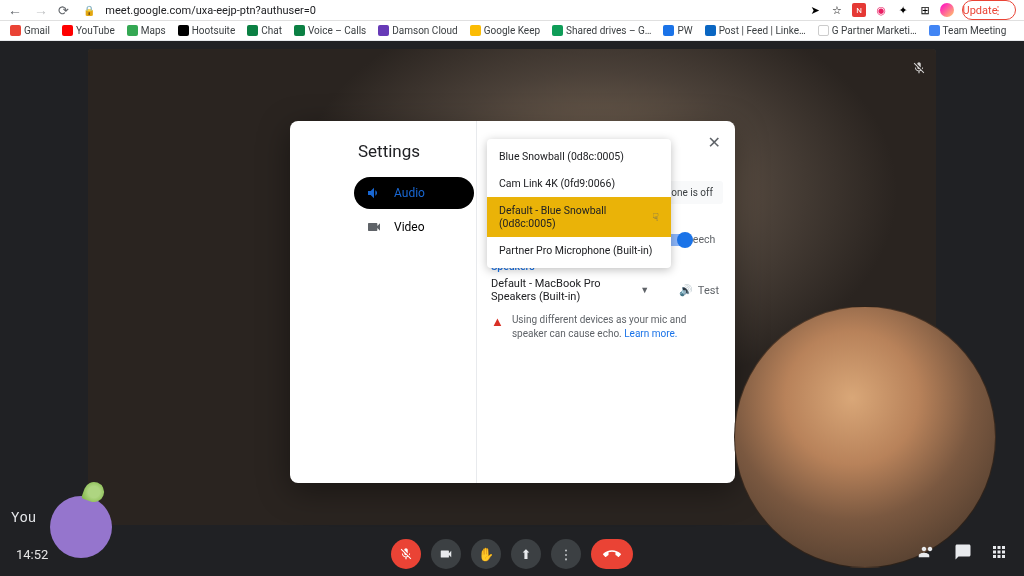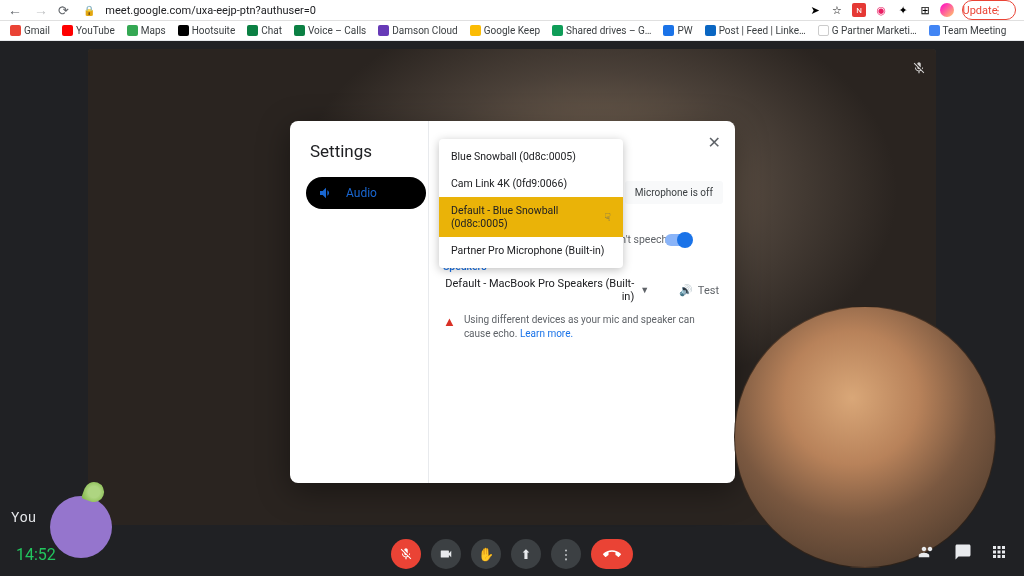--- a/index.html
+++ b/index.html
@@ -23,21 +23,21 @@
 .bm-ico { width: 11px; height: 11px; border-radius: 2px; display: inline-block; }
 .bm-sep { flex: 1; }
 
 
 .meet { position: absolute; top: 41px; left: 0; right: 0; bottom: 0; background: #202124; }
 .video-main { position: absolute; top: 8px; left: 88px; width: 848px; height: 476px; background: #3a3530; border-radius: 4px; overflow: hidden; }
 .video-main::before { content: ""; position: absolute; inset: 0; background: radial-gradient(ellipse 300px 200px at 60% 30%, #8a7560 0%, #4a4038 60%, #2a2420 100%); }
 .mic-off-ind { position: absolute; top: 12px; right: 10px; color: #fff; opacity: 0.8; font-size: 14px; }
 
 
-.modal { position: absolute; top: 80px; left: 290px; width: 445px; height: 362px; background: #fff; border-radius: 8px; box-shadow: 0 8px 32px rgba(0,0,0,0.4); display: flex; }
+.modal { position: absolute; top: 80px; left: 290px; width: 445px; height: 362px; background: #fff; border-radius: 8px; box-shadow: 0 8px 32px rgba(0,0,0,0.4); display: flex; padding-left: 48px; }
 .modal-left { width: 138px; padding: 20px 0 0 16px; }
 .modal-title { font-size: 17px; font-weight: 400; color: #202124; margin-bottom: 16px; padding-left: 4px; }
 .nav-item { display: flex; align-items: center; gap: 12px; padding: 8px 12px; border-radius: 16px; font-size: 12px; cursor: pointer; margin-bottom: 2px; width: 120px; }
 .nav-item.active { background: #000000; color: #1967d2; }
 .nav-item .nav-ico { width: 16px; height: 16px; display: inline-flex; align-items: center; justify-content: center; }
 .modal-right { flex: 1; border-left: 1px solid #e8eaed; padding: 14px 16px 16px 14px; position: relative; }
 .close-x { position: absolute; top: 12px; right: 14px; font-size: 16px; color: #5f6368; cursor: pointer; }
 
 
 .dropdown-pop { position: absolute; top: 18px; left: 10px; width: 184px; background: #fff; border-radius: 4px; box-shadow: 0 2px 10px rgba(0,0,0,0.25); z-index: 5; padding: 4px 0; }
@@ -48,38 +48,38 @@
 .mic-off-chip { position: absolute; top: 60px; right: 12px; background: #f8f9fa; padding: 6px 10px; font-size: 10px; color: #3c4043; border-radius: 3px; }
 
 .section-block { margin-top: 98px; }
 .noise-text { font-size: 10.5px; color: #5f6368; margin-bottom: 6px; }
 .toggle-row { display: flex; justify-content: flex-end; margin-top: -18px; margin-bottom: 8px; padding-right: 28px; }
 .toggle { width: 26px; height: 12px; background: #8ab4f8; border-radius: 6px; position: relative; }
 .toggle::after { content: ""; position: absolute; right: -2px; top: -2px; width: 16px; height: 16px; background: #1a73e8; border-radius: 50%; }
 
 .label-sm { font-size: 10.5px; color: #1a73e8; font-weight: 500; margin-top: 14px; margin-bottom: 4px; }
 .selector-row { display: flex; align-items: center; justify-content: space-between; gap: 10px; }
-.selector { font-size: 11px; color: #202124; display: flex; align-items: center; gap: 6px; flex: 1; text-align: right; }
+.selector { font-size: 11px; color: #202124; display: flex; align-items: center; gap: 6px; flex: 1; }
 .selector .chev { color: #5f6368; font-size: 9px; margin-left: auto; margin-right: 20px; }
 .test-btn { display: flex; align-items: center; gap: 5px; font-size: 11px; color: #5f6368; }
 
 .warn-row { display: flex; gap: 8px; margin-top: 10px; font-size: 10px; color: #5f6368; line-height: 1.4; }
 .warn-ico { color: #d93025; font-size: 13px; }
 .learn { color: #1a73e8; cursor: pointer; }
 
 
 .self-view { position: absolute; right: 28px; bottom: 8px; width: 262px; height: 262px; border-radius: 50%; overflow: hidden; background: radial-gradient(circle at 45% 35%, #d9a778 0%, #b8825a 30%, #7a5840 55%, #3a2e24 100%); border: 1px solid rgba(0,0,0,0.5); }
 
 
 .berry { position: absolute; left: 50px; bottom: 18px; width: 62px; height: 62px; background: #9575cd; border-radius: 50%; }
 .berry::before { content: ""; position: absolute; top: -14px; right: 8px; width: 20px; height: 20px; background: radial-gradient(circle, #aed581 40%, #7cb342 100%); border-radius: 50% 50% 50% 10%; transform: rotate(20deg); }
 
 
 .bottom-bar { position: absolute; bottom: 0; left: 0; right: 0; height: 44px; display: flex; align-items: center; padding: 0 16px; }
-.time { color: #22c55e; font-size: 16px; }
+.time { color: #e5e5e5; font-size: 13px; }
 .you-label { position: absolute; left: 11px; bottom: 50px; color: #e8eaed; font-size: 14px; font-family: Liberation Mono, monospace; }
 .controls { position: absolute; left: 50%; transform: translateX(-50%); display: flex; gap: 10px; align-items: center; }
 .ctrl { width: 30px; height: 30px; border-radius: 50%; background: #3c4043; display: flex; align-items: center; justify-content: center; color: #e8eaed; font-size: 13px; cursor: pointer; }
 .ctrl.red { background: #ea4335; }
 .ctrl.end { background: #ea4335; width: 42px; border-radius: 16px; }
 .right-icons { margin-left: auto; display: flex; gap: 18px; color: #e8eaed; font-size: 15px; }
 </style>
 </head>
 <body>
 
@@ -176,20 +176,28 @@
     <div class="modal-left">
       <div class="modal-title">Settings</div>
       <div class="nav-item active">
         <span class="nav-ico">
             <svg width="16" height="16" viewBox="0 0 24 24" fill="#1967d2">
               <path d="M3 9v6h4l5 5V4L7 9H3zm13.5 3c0-1.77-1.02-3.29-2.5-4.03v8.05c1.48-.73 2.5-2.25 2.5-4.02z"></path>
             </svg>
           </span>
         <span>Audio</span>
       </div>
+      <div class="nav-item">
+        <span class="nav-ico">
+            <svg width="16" height="16" viewBox="0 0 24 24" fill="#5f6368">
+              <path d="M17 10.5V7c0-.55-.45-1-1-1H4c-.55 0-1 .45-1 1v10c0 .55.45 1 1 1h12c.55 0 1-.45 1-1v-3.5l4 4v-11l-4 4z"></path>
+            </svg>
+          </span>
+        <span>Video</span>
+      </div>
     </div>
     <div class="modal-right">
       <span class="close-x">✕</span>
 
       <div class="dropdown-pop">
         <div class="dd-item">
             <span>Blue Snowball (0d8c:0005)</span>
           </div>
         <div class="dd-item">
             <span>Cam Link 4K (0fd9:0066)</span>

